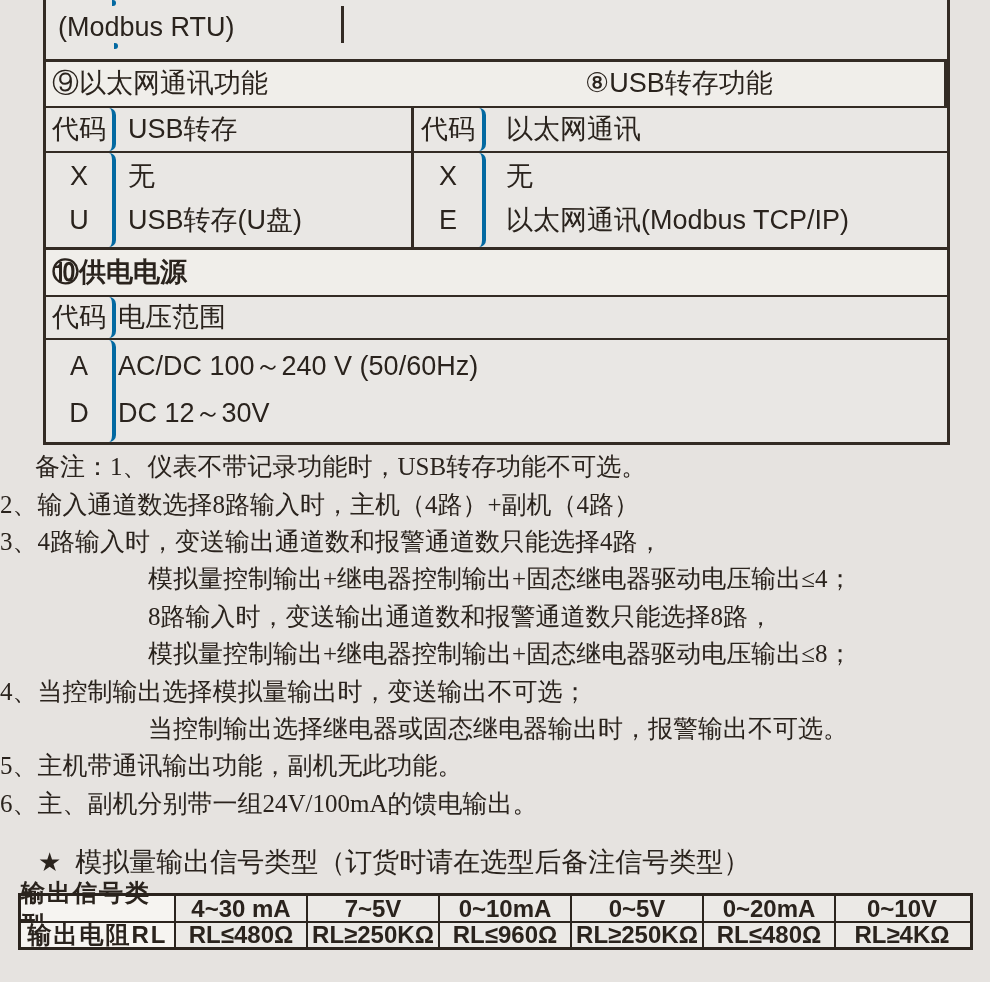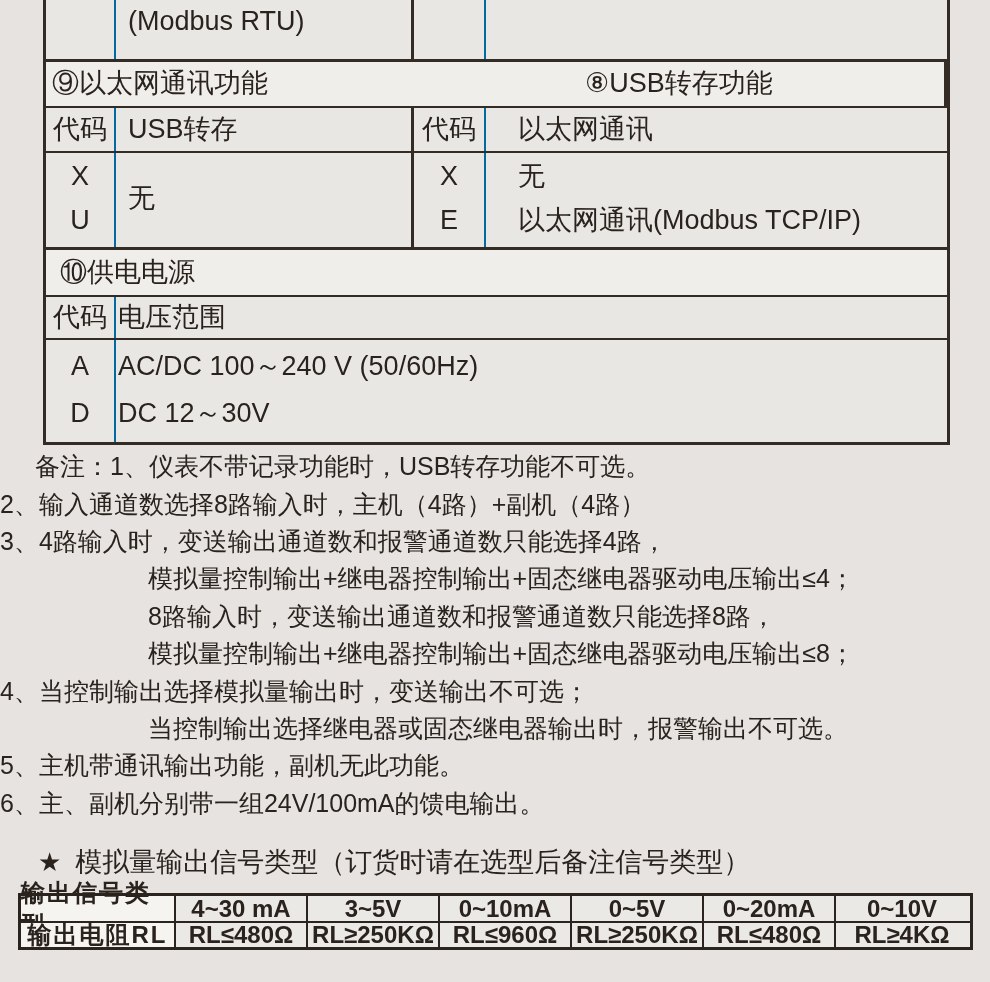--- a/index.html
+++ b/index.html
@@ -15,43 +15,43 @@
   
   .sel-table{
     position:absolute; left:43px; top:0; width:907px;
     border-left:3px solid #332b24; border-right:3px solid #332b24;
   }
   .row{ display:flex; width:100%; background:#e9e7e4; }
   .row.bb2{ border-bottom:2px solid #332b24; }
   .row.bb3{ border-bottom:3px solid #332b24; }
   .row.hdr{ background:#f0eeea; }
   .cell{ display:flex; align-items:center; font-size:27px; line-height:1.15; }
-  .br2{ border-right:2px solid #0369a1; }
+  .br2{ border-right:4px solid #0369a1;border-radius:7px; }
   .br3{ border-right:3px solid #332b24; }
   .codeL{ width:70px; justify-content:center; }
   .descL{ width:298px; padding-left:12px; }
   .codeR{ width:72px; justify-content:center; }
-  .descR{ flex:1; padding-left:32px; }
+  .descR{ flex:1; padding-left:20px; }
   .halfL{ width:368px; padding-left:6px; }
   .halfR{ flex:1; padding-left:6px; }
-  .fullW{ width:100%; padding-left:14px; }
+  .fullW{ width:100%; padding-left:6px;font-weight:bold; }
   .descFull{ flex:1; padding-left:2px; }
-  .r0{ height:62px; } .r1{ height:46px; } .r2{ height:45px; }
+  .r0{ height:62px;flex-direction:column; } .r1{ height:46px; } .r2{ height:45px; }
   .r3{ height:97px; } .r4{ height:47px; } .r5{ height:43px; }
   .r6{ height:105px; }
   .stack{ flex-direction:column; align-items:stretch; justify-content:space-evenly;
           padding-top:2px; padding-bottom:4px; }
   .stack > div{ display:flex; align-items:center; height:46px; }
   .stack.ctr > div{ justify-content:center; }
   .r0 .cell{ align-items:flex-start; padding-top:6px; }
 
   
   .notes{ position:absolute; left:0; top:448px; width:990px;
           font-size:25px; }
-  .note-line{ height:37.4px; display:flex; align-items:center; white-space:pre; }
+  .note-line{ height:37.4px; display:flex; align-items:center; white-space:pre;font-family:Liberation Serif, serif; }
   .ind0{ padding-left:35px; }
   .ind1{ }
   .ind2{ padding-left:148px;text-align:center; }
 
   
   .analog-heading{
     position:absolute; left:38px; top:844px; width:940px;
     display:flex; align-items:center; font-size:27px;
   }
   .star{ font-size:26px; margin-right:14px; }
@@ -94,20 +94,21 @@
     <div class="cell descR">以太网通讯</div>
   </div>
 
   <div class="row r3 bb3">
     <div class="cell codeL br2 stack ctr">
       <div>X</div>
       <div>U</div>
     </div>
     <div class="cell descL br3 stack">
       <div>无</div>
+      <div>USB转存(U盘)</div>
     </div>
     <div class="cell codeR br2 stack ctr">
       <div>X</div>
       <div>E</div>
     </div>
     <div class="cell descR stack">
       <div>无</div>
       <div>以太网通讯(Modbus TCP/IP)</div>
     </div>
   </div>
@@ -148,21 +149,21 @@
 
 <div class="analog-heading">
   <span class="star">★</span>
   <span>模拟量输出信号类型（订货时请在选型后备注信号类型）</span>
 </div>
 
 <div class="btm-table">
   <div class="brow brow1 sep">
     <div class="bcell blabel">输出信号类型</div>
     <div class="bcell">4~30 mA</div>
-    <div class="bcell">3~5V</div>
+    <div class="bcell">7~5V</div>
     <div class="bcell">0~10mA</div>
     <div class="bcell">0~5V</div>
     <div class="bcell">0~20mA</div>
     <div class="bcell">0~10V</div>
   </div>
   <div class="brow brow2">
     <div class="bcell blabel">输出电阻RL</div>
     <div class="bcell">RL≤480Ω</div>
     <div class="bcell">RL≥250KΩ</div>
     <div class="bcell">RL≤960Ω</div>

